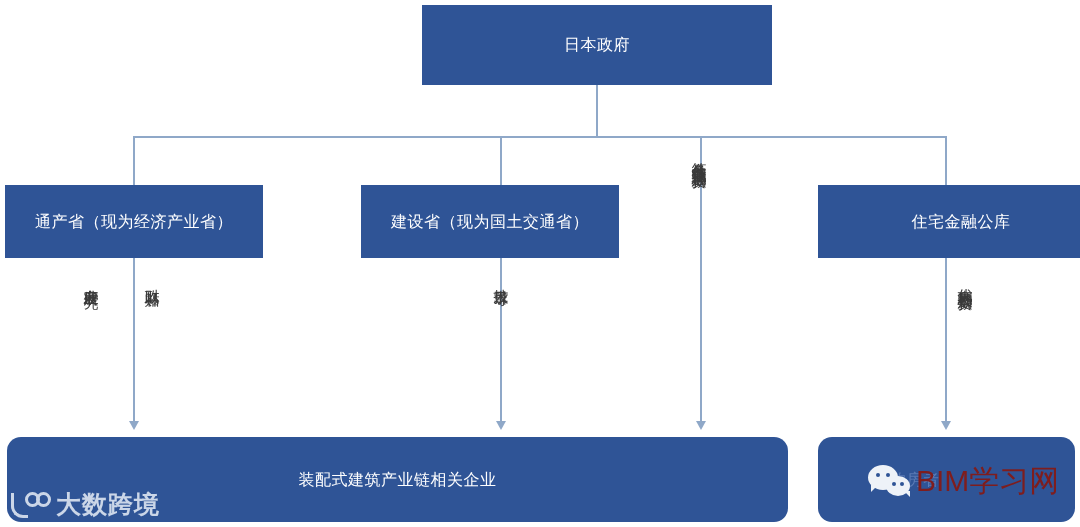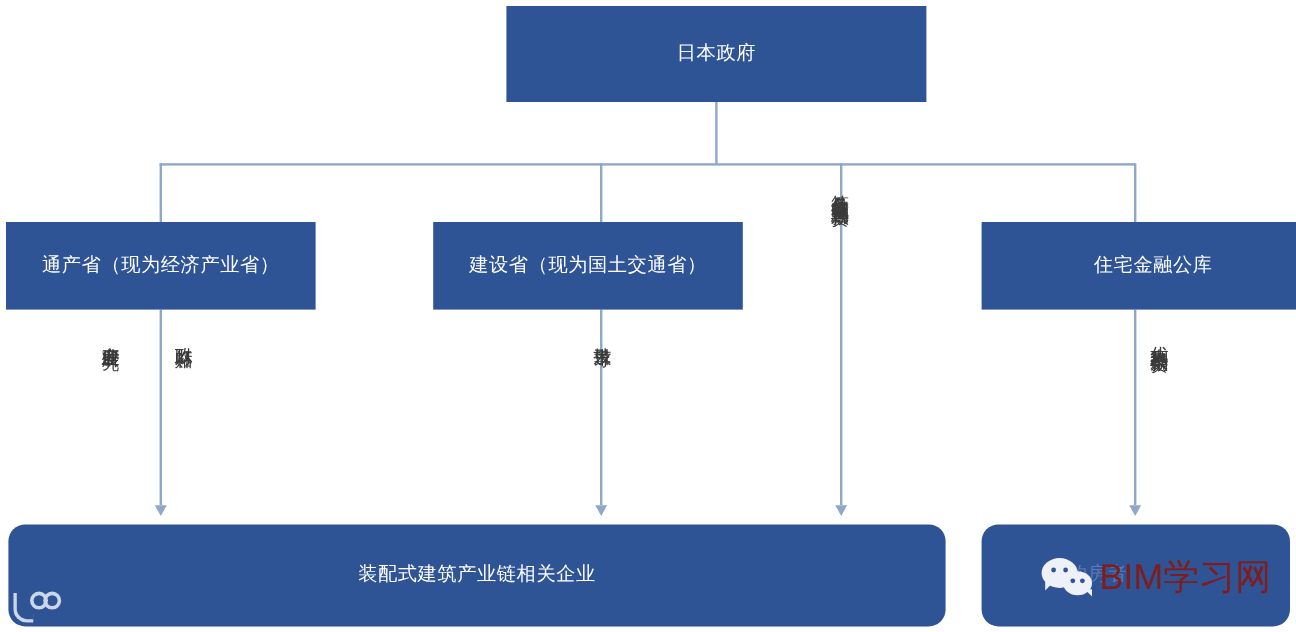--- a/index.html
+++ b/index.html
@@ -27,21 +27,20 @@
     align-items: center;
     justify-content: center;
     text-align: center;
     font-size: 16px;
     letter-spacing: 0.5px;
     box-sizing: border-box;
     line-height: 1.35;
   }
   .node.rounded {
     border-radius: 14px;
-    font-family: Liberation Mono, monospace;
   }
   .node-label {
     display: block;
     padding: 0 10px;
   }
 
   
   .vline {
     position: absolute;
     width: 2px;
@@ -251,15 +250,16 @@
     </span>
     <span class="wm-wtext">BIM学习网</span>
   </div>
 
   <div class="wm-bottomleft">
     <span class="wm-logo">
       <span class="hook"></span>
       <span class="c1"></span>
       <span class="c2"></span>
     </span>
+    <span class="wm-text">大数跨境</span>
   </div>
 
 </div>
 
 </body></html>

